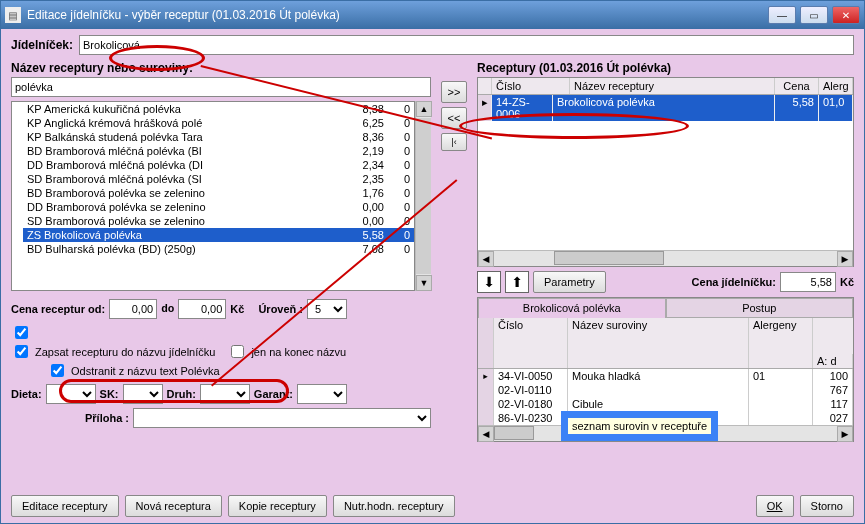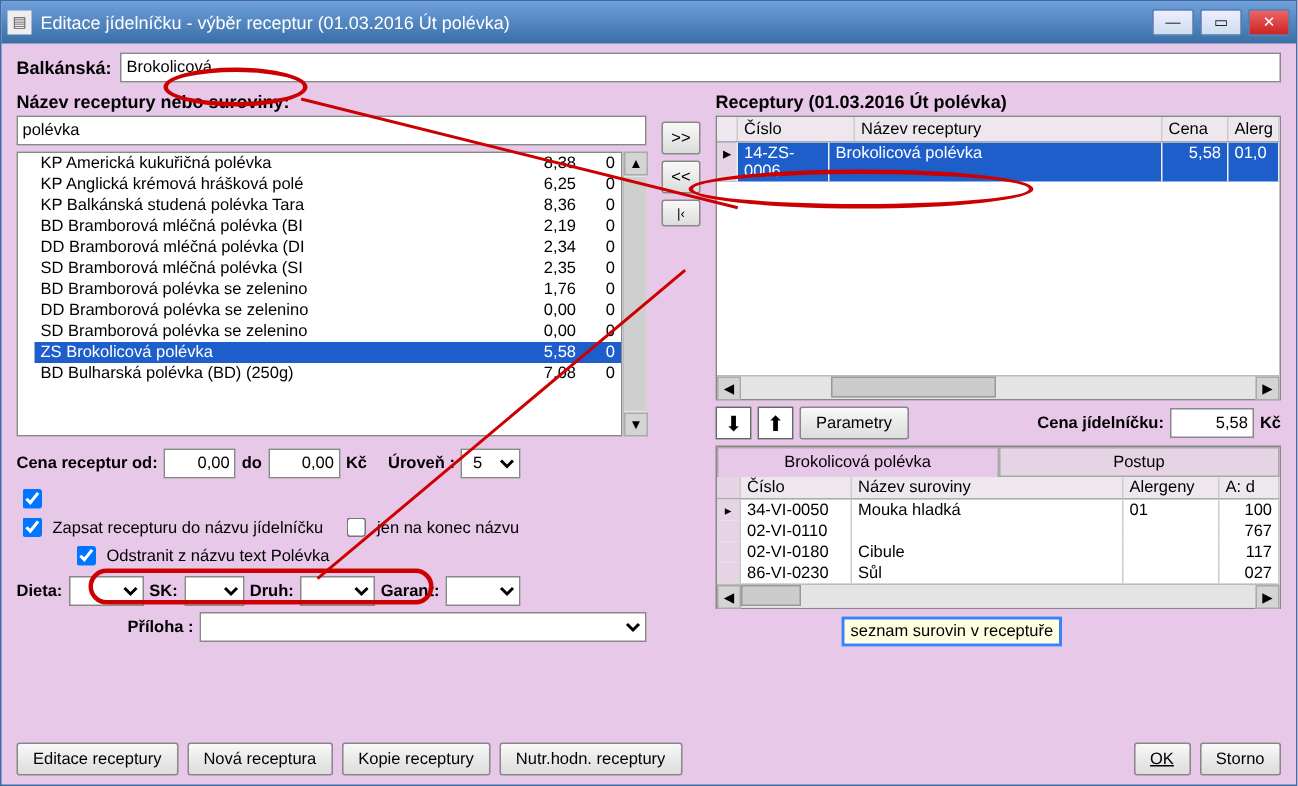--- a/index.html
+++ b/index.html
@@ -67,39 +67,39 @@
 .ing-head { background:#eee8ee; border-bottom:1px solid #aaa; }
 .ing-head > div, .ing-row > div { padding:1px 4px; border-right:1px solid #ccc; }
 .ing-row-ptr { width:16px; background:#e4d4e4; display:flex;align-items:center;justify-content:center;font-size:9px; }
 
 .footer { position:absolute; bottom:6px; left:10px; right:10px; display:flex; gap:6px; align-items:center; }
 .btn { background:linear-gradient(#f8f8f8,#dcdcdc); border:1px solid #888; border-radius:2px; padding:4px 10px; }
 
 .highlight-oval { position:absolute; border:3px solid #c00; border-radius:50%; pointer-events:none; }
 .highlight-line { position:absolute; background:#c00; height:2px; transform-origin: 0 0; pointer-events:none; }
 
-.tooltip { position:absolute; background:#ffffe1; border:2px solid #3b82f6; padding:2px 4px; font-size:11px; }
+.tooltip { position:absolute; background:#ffffe1; border:7px solid #3b82f6; padding:2px 4px; font-size:11px; }
 </style>
 </head>
 <body>
 
 <div class="window">
  <div class="titlebar">
   <span class="title-icon">▤</span>
   <span class="title">Editace jídelníčku - výběr receptur (01.03.2016 Út polévka)</span>
   <div class="win-btns">
    <div class="win-btn">—</div>
    <div class="win-btn">▭</div>
    <div class="win-btn win-close">✕</div>
   </div>
  </div>
 
  <div class="client">
   <div class="row">
-   <label class="hdr">Balkánská:</label>
+   <label class="hdr">Jídelníček:</label>
    <input type="text" class="jidelnicek-input" value="Brokolicová" style="">
   </div>
 
   <div class="cols">
 
    <div class="left-col">
     <span class="section-label">Název receptury nebo suroviny:</span>
     <input type="text" value="polévka" style="">
     <div class="listwrap" style="margin-top:4px;">
       <div class="recipe-list" id="recipe-list" style="flex:1">
@@ -162,21 +162,21 @@
       <div class="scroll-stub" style="display:flex;flex-direction:column;justify-content:space-between;">
         <div class="scroll-btn">▲</div>
         <div style="flex:1;background:#cfcfcf;margin:1px 0;"></div>
         <div class="scroll-btn">▼</div>
       </div>
     </div>
 
     <div class="ctrl-row" style="margin-top:8px;">
      <span style="font-weight:bold;">Cena receptur od:</span>
      <input type="text" style="width: 48px; text-align: right;" value="0,00">
-     <span style="font-weight:bold;">do</span>
+     <span style="font-weight:bold;font-family:Liberation Mono, monospace;">do</span>
      <input type="text" style="width: 48px; text-align: right;" value="0,00">
      <span style="font-weight:bold;">Kč</span>
      <span style="margin-left:10px;font-weight:bold;">Úroveň :</span>
      <select style="width:40px;"><option>5</option></select>
     </div>
 
     <div class="cb" style="margin-top:4px;">
             <input type="checkbox" checked="" style="">
           </div>
     <div class="cb">
@@ -212,21 +212,21 @@
     <div class="sq-btn" style="height:18px;font-size:9px;">|‹</div>
    </div>
 
    <div class="right-col">
     <span class="section-label">Receptury (01.03.2016 Út polévka)</span>
     <div class="recpanel">
      <div class="rec-header">
       <div style="width:14px;"></div>
       <div style="width:78px;">Číslo</div>
       <div style="flex:1;">Název receptury</div>
-      <div style="width:44px;text-align:left;">Cena</div>
+      <div style="width:44px;text-align:center;">Cena</div>
       <div style="width:34px;">Alerg</div>
      </div>
      <div class="rec-body">
       <div class="rec-row sel">
        <div style="width:14px;background:#e4d4e4;color:#000;">▸</div>
        <div style="width:61px;">14-ZS-0006</div>
        <div style="flex:1;">Brokolicová polévka</div>
        <div style="width:44px;text-align:right;">5,58</div>
        <div style="width:34px;">01,0</div>
       </div>
@@ -253,21 +253,21 @@
      <div class="ing-tabs">
       <div class="ing-tab active">Brokolicová polévka</div>
       <div class="ing-tab">Postup</div>
      </div>
      <div class="ing-grid">
       <div class="ing-head">
        <div class="ing-row-ptr"></div>
        <div style="width:74px;">Číslo</div>
        <div style="flex:1;">Název suroviny</div>
        <div style="width:64px;">Alergeny</div>
-       <div style="width:40px;">A: d</div>
+       <div style="width:40px;margin-top:36px;">A: d</div>
       </div>
       <div id="ing-rows">
                 <div class="ing-row">
                   <div class="ing-row-ptr">▸</div>
                   <div style="width:74px;">34-VI-0050</div>
                   <div style="flex:1;">Mouka hladká</div>
                   <div style="width:64px;">01</div>
                   <div style="width:40px;text-align:right;">100</div>
                 </div>
                 <div class="ing-row">

